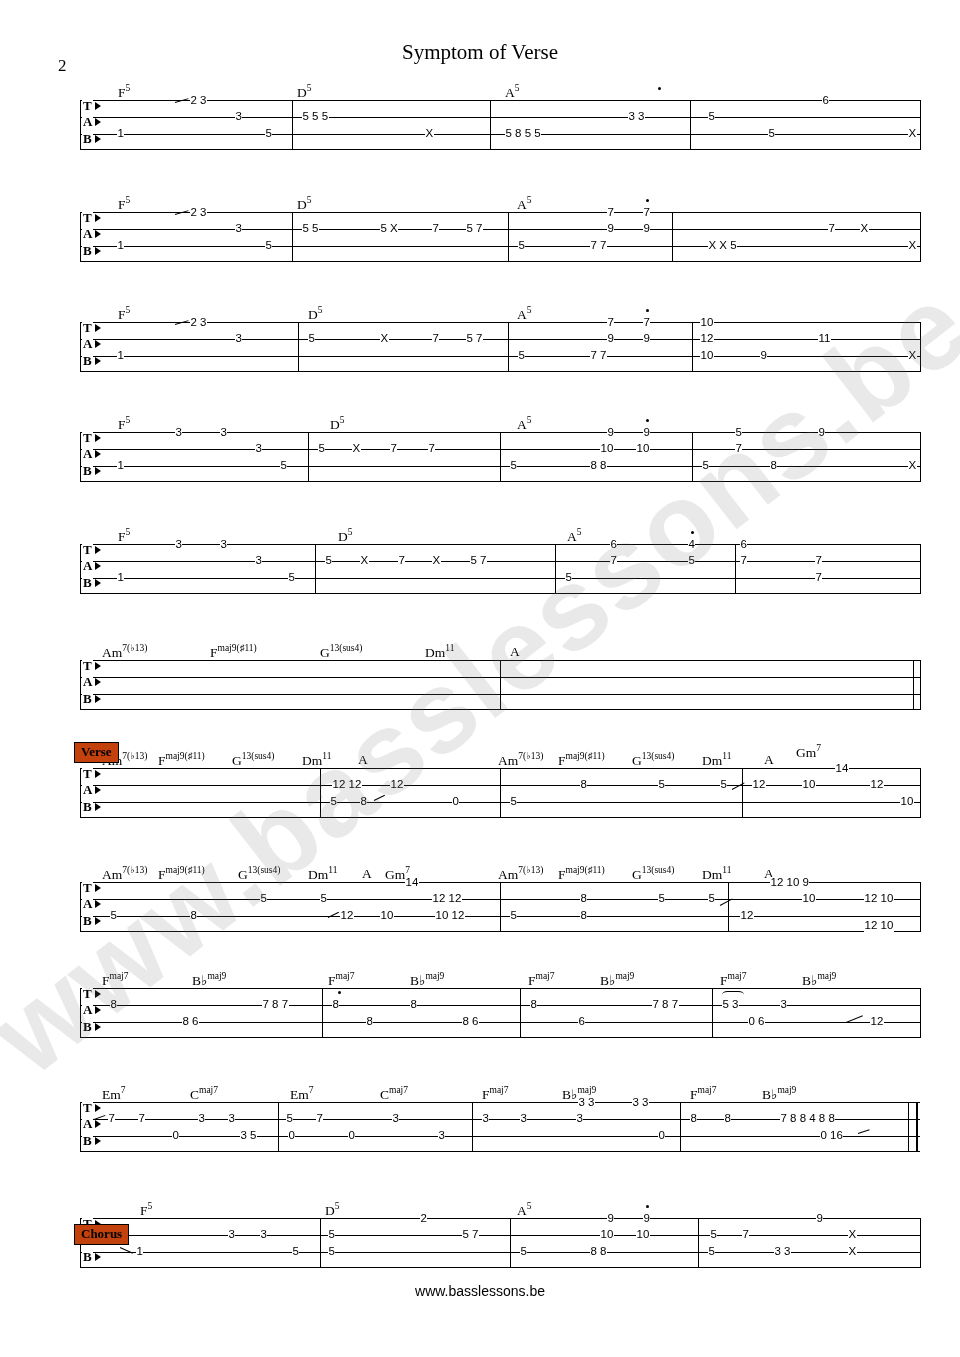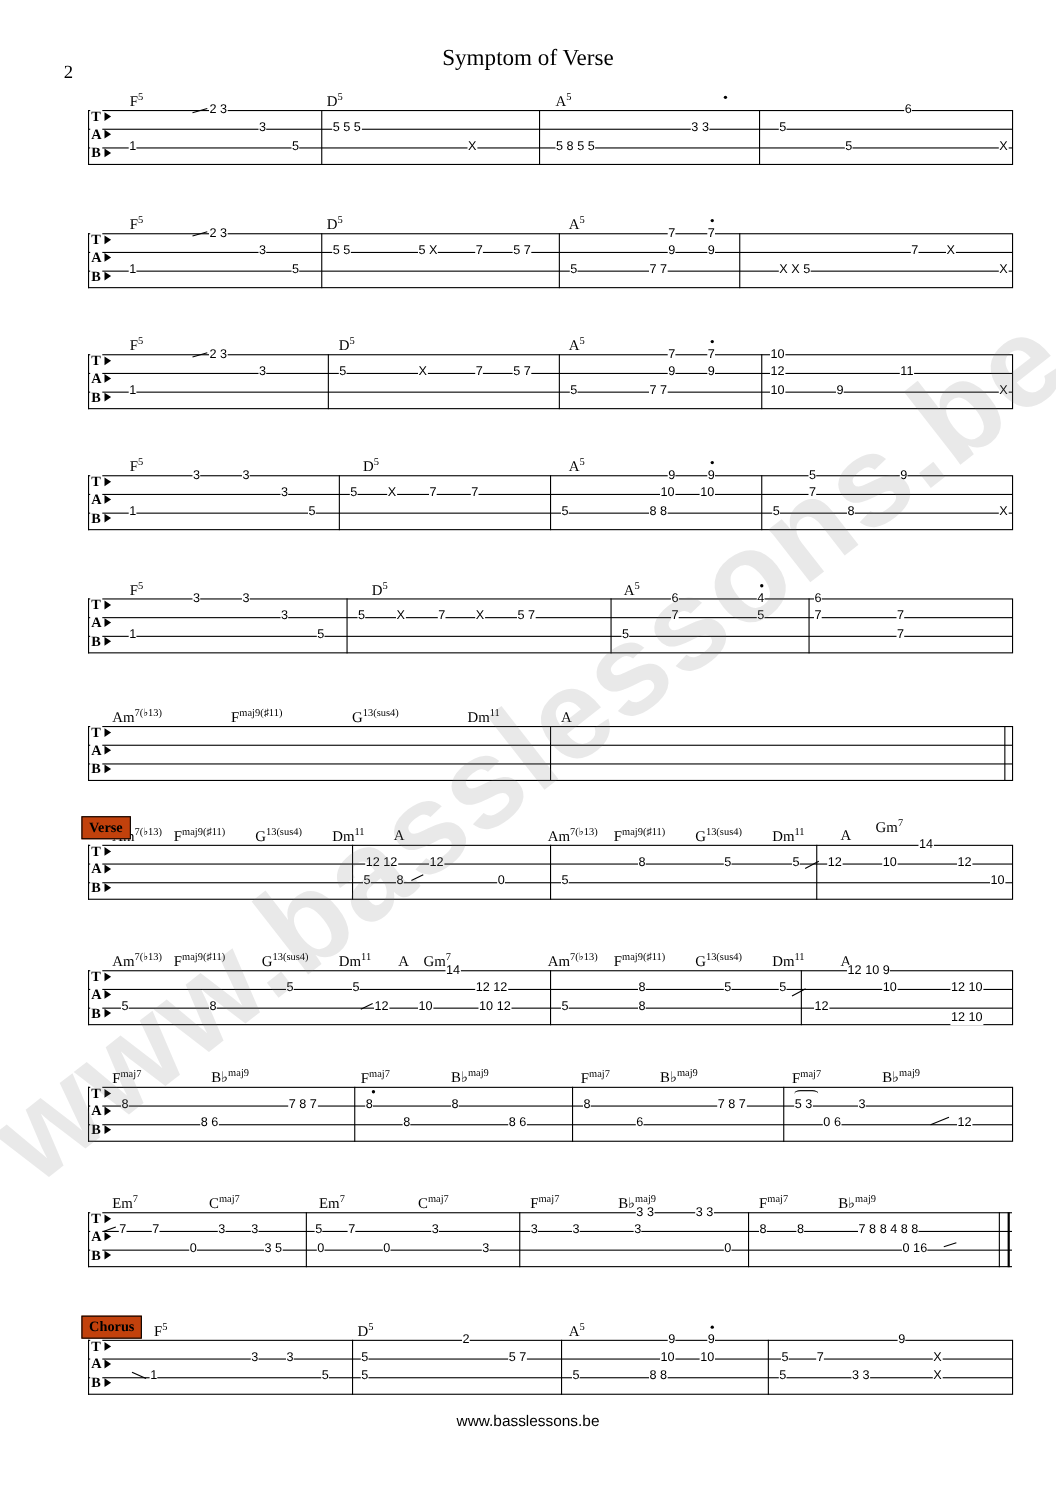--- a/index.html
+++ b/index.html
@@ -665,21 +665,21 @@
     <div class="n s3" style="left:160px;">3 5</div>
     <div class="n s3" style="left:208px;">0</div>
     <div class="n s3" style="left:268px;">0</div>
     <div class="n s3" style="left:358px;">3</div>
     <div class="n s3" style="left:578px;">0</div>
     <div class="n s3" style="left:740px;">0 16</div>
     <div class="sl" style="left:778px; top:30px; width:12px; transform:rotate(-18deg);"></div>
   </div>
 </div>
 
-<div class="section-label" style="left:74px; top:1172px;">Chorus</div>
+<div class="section-label" style="left:74px; top:1200px;">Chorus</div>
 <div class="system" style="top:1196px;">
   <div class="chords">
     <div class="chord" style="left:60px;">F<sup>5</sup></div>
     <div class="chord" style="left:245px;">D<sup>5</sup></div>
     <div class="chord" style="left:437px;">A<sup>5</sup></div>
   </div>
   <div class="staff">
     <div class="line l2"></div>
       <div class="line l3"></div>
     <div class="tabclef">

